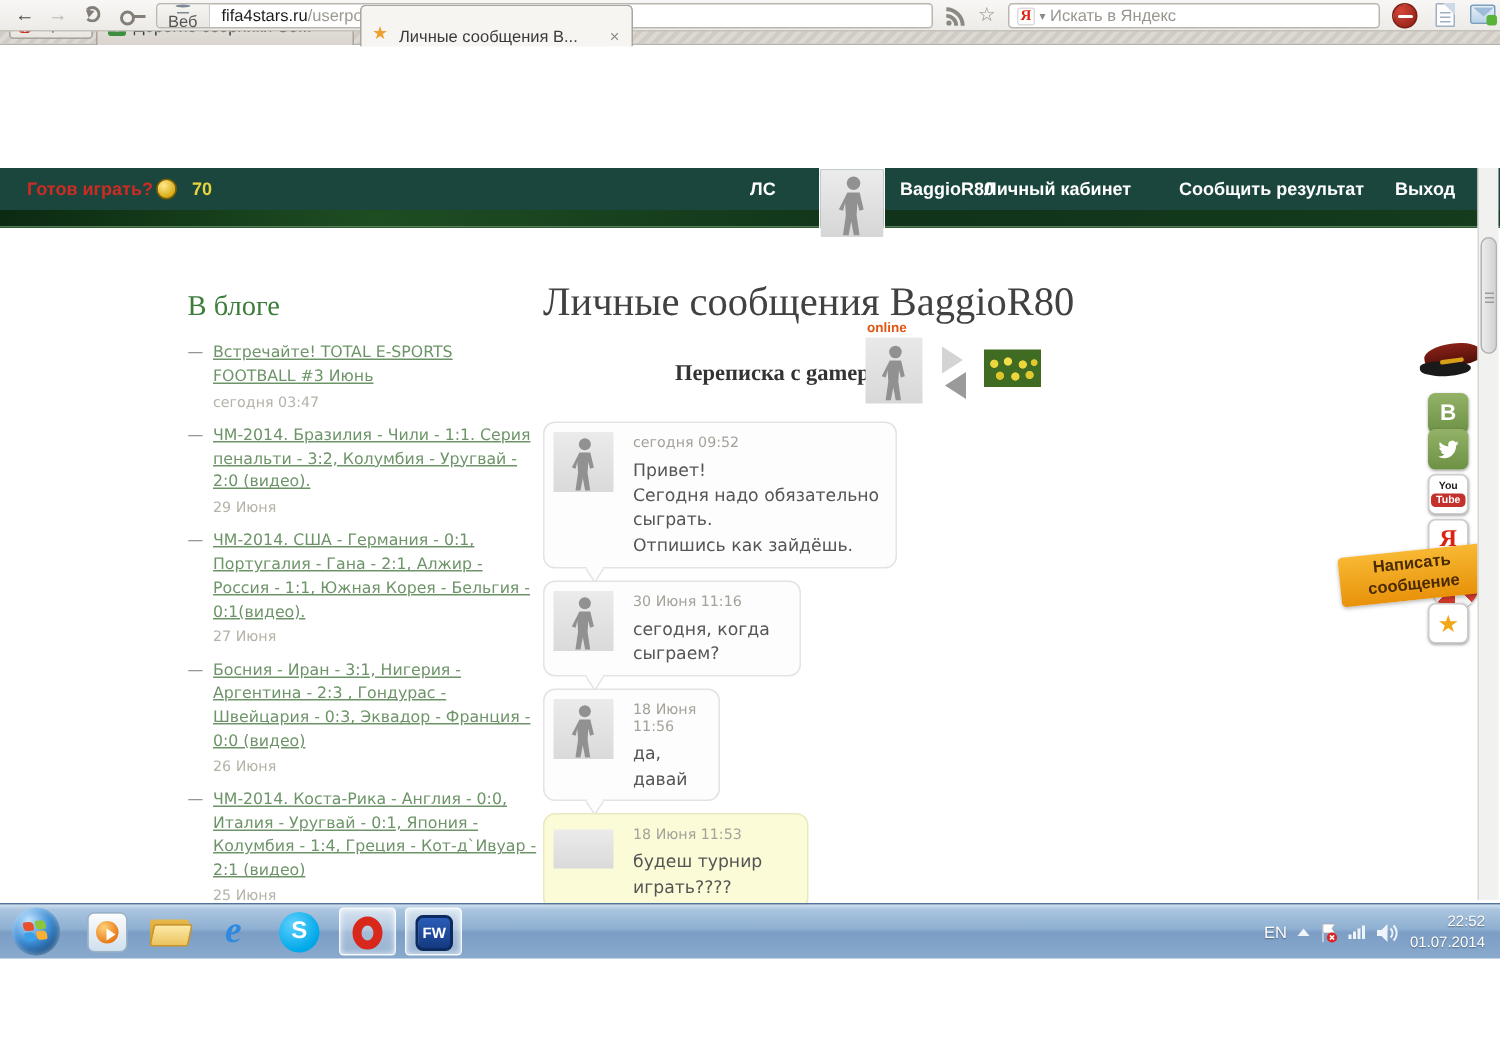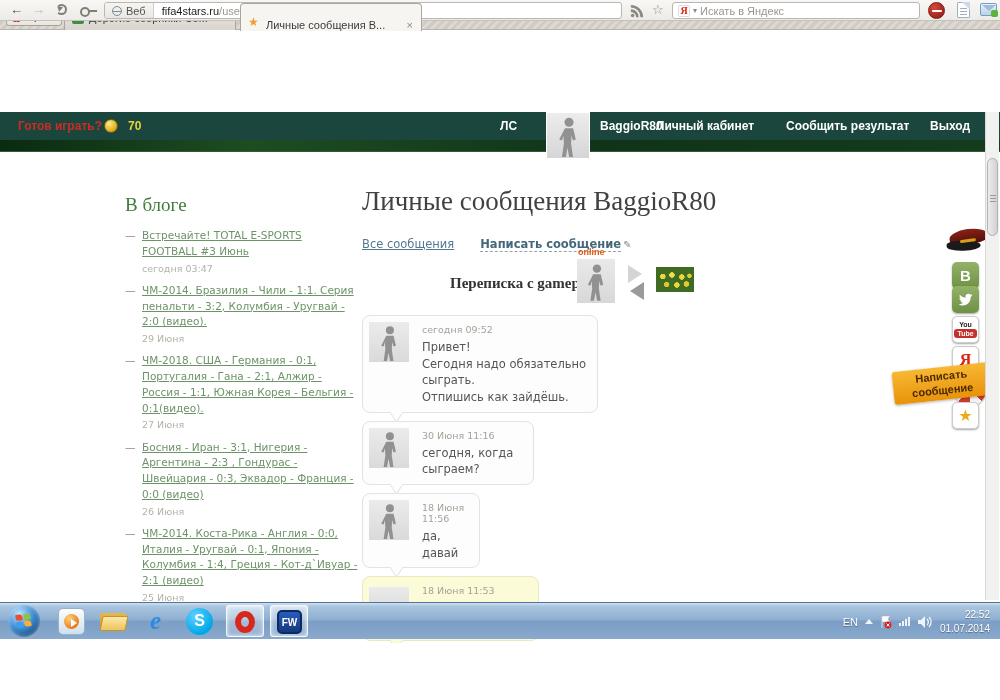--- a/index.html
+++ b/index.html
@@ -48,21 +48,21 @@
   .reload-ic { left:56px; width:11px; height:11px; top:4px; border:2px solid #837f78;
     border-radius:50%; border-left-color:transparent; position:absolute; }
   .reload-ic::after { content:""; position:absolute; left:-4px; top:-2px; border:3px solid transparent; border-right:5px solid #837f78; transform:rotate(40deg); }
   .key-ic { left:80px; top:7px; position:absolute; width:16px; height:8px; }
   .key-ic::before { content:""; position:absolute; left:0; top:0; width:6px; height:6px; border:2px solid #837f78; border-radius:50%; }
   .key-ic::after { content:""; position:absolute; left:9px; top:3px; width:8px; height:2px; background:#837f78; }
   .url-box { position:absolute; left:104px; top:2px; width:518px; height:17px; background:#fff;
     border:1px solid #bbb7b0; border-radius:3px; display:flex; align-items:center; }
   .web-badge { height:100%; background:linear-gradient(#f6f5f2,#e9e7e2); border-right:1px solid #d2cec7;
     border-radius:2px 0 0 2px; display:flex; align-items:center; gap:4px; padding:0 7px;
-    font-size:11px; color:#555; }
+    font-size:11px; color:#555;flex-direction:column; }
   .globe-ic { width:10px; height:10px; border:1px solid #7d8994; border-radius:50%; position:relative; }
   .globe-ic::after { content:""; position:absolute; left:0; top:4px; width:8px; height:1px; background:#7d8994; }
   .url-text { padding-left:8px; font-size:11px; }
   .url-domain { color:#1c1c1c; } .url-path { color:#9d998f; }
   .rss-ic { position:absolute; left:630px; top:4px; }
   .star-ic { position:absolute; left:652px; top:2px; font-size:13px; color:#8d897f; }
   .star-ic::after { content:"☆"; }
   .search-box { position:absolute; left:672px; top:2px; width:248px; height:17px; background:#fff;
     border:1px solid #bbb7b0; border-radius:3px; display:flex; align-items:center; padding:0 5px; gap:3px;}
   .ya-fav { width:12px; height:12px; background:#fff; border:1px solid #ddd; border-radius:2px;
@@ -327,42 +327,36 @@
       <div class="blog-title">В блоге</div>
       <div class="blog-item">
         <span class="blog-link">Встречайте! TOTAL E-SPORTS FOOTBALL #3 Июнь</span>
         <div class="blog-date">сегодня 03:47</div>
       </div>
       <div class="blog-item">
         <span class="blog-link">ЧМ-2014. Бразилия - Чили - 1:1. Серия пенальти - 3:2, Колумбия - Уругвай - 2:0 (видео).</span>
         <div class="blog-date">29 Июня</div>
       </div>
       <div class="blog-item">
-        <span class="blog-link">ЧМ-2018. США - Германия - 0:1, Португалия - Гана - 2:1, Алжир - Россия - 1:1, Южная Корея - Бельгия - 0:1(видео).</span>
+        <span class="blog-link">ЧМ-2014. США - Германия - 0:1, Португалия - Гана - 2:1, Алжир - Россия - 1:1, Южная Корея - Бельгия - 0:1(видео).</span>
         <div class="blog-date">27 Июня</div>
       </div>
       <div class="blog-item">
         <span class="blog-link">Босния - Иран - 3:1, Нигерия - Аргентина - 2:3 , Гондурас - Швейцария - 0:3, Эквадор - Франция - 0:0 (видео)</span>
         <div class="blog-date">26 Июня</div>
       </div>
       <div class="blog-item">
         <span class="blog-link">ЧМ-2014. Коста-Рика - Англия - 0:0, Италия - Уругвай - 0:1, Япония - Колумбия - 1:4, Греция - Кот-д`Ивуар - 2:1 (видео)</span>
         <div class="blog-date">25 Июня</div>
       </div>
 
     </div>
 
     <div class="main">
       <div class="pm-title">Личные сообщения BaggioR80</div>
-      <div class="links-row">
-        <span class="link-all">Все сообщения</span>
-        <span>
-          <span class="link-write">Написать сообщение</span><span class="write-ic"></span>
-        </span>
-      </div>
       <div class="chat-row">
         <span class="online-lbl">online</span>
         <span class="chat-title">Переписка с gamepro fc</span>
         <span class="chat-ava">
           <svg class="sil" viewBox="0 0 40 44">
               <circle cx="21" cy="9" r="4.4"></circle>
               <path d="M17 15 l8 0 2.6 11 -2.8 .9 -1.3 -5 -.5 8 1.9 13 -3.7 0 -1.7 -9 -1.7 9 -3.7 0 1.9 -13 -.5 -8 -1.3 5 -2.8 -.9 z"></path>
             </svg>
         </span>
         <span class="swap-arrows">

